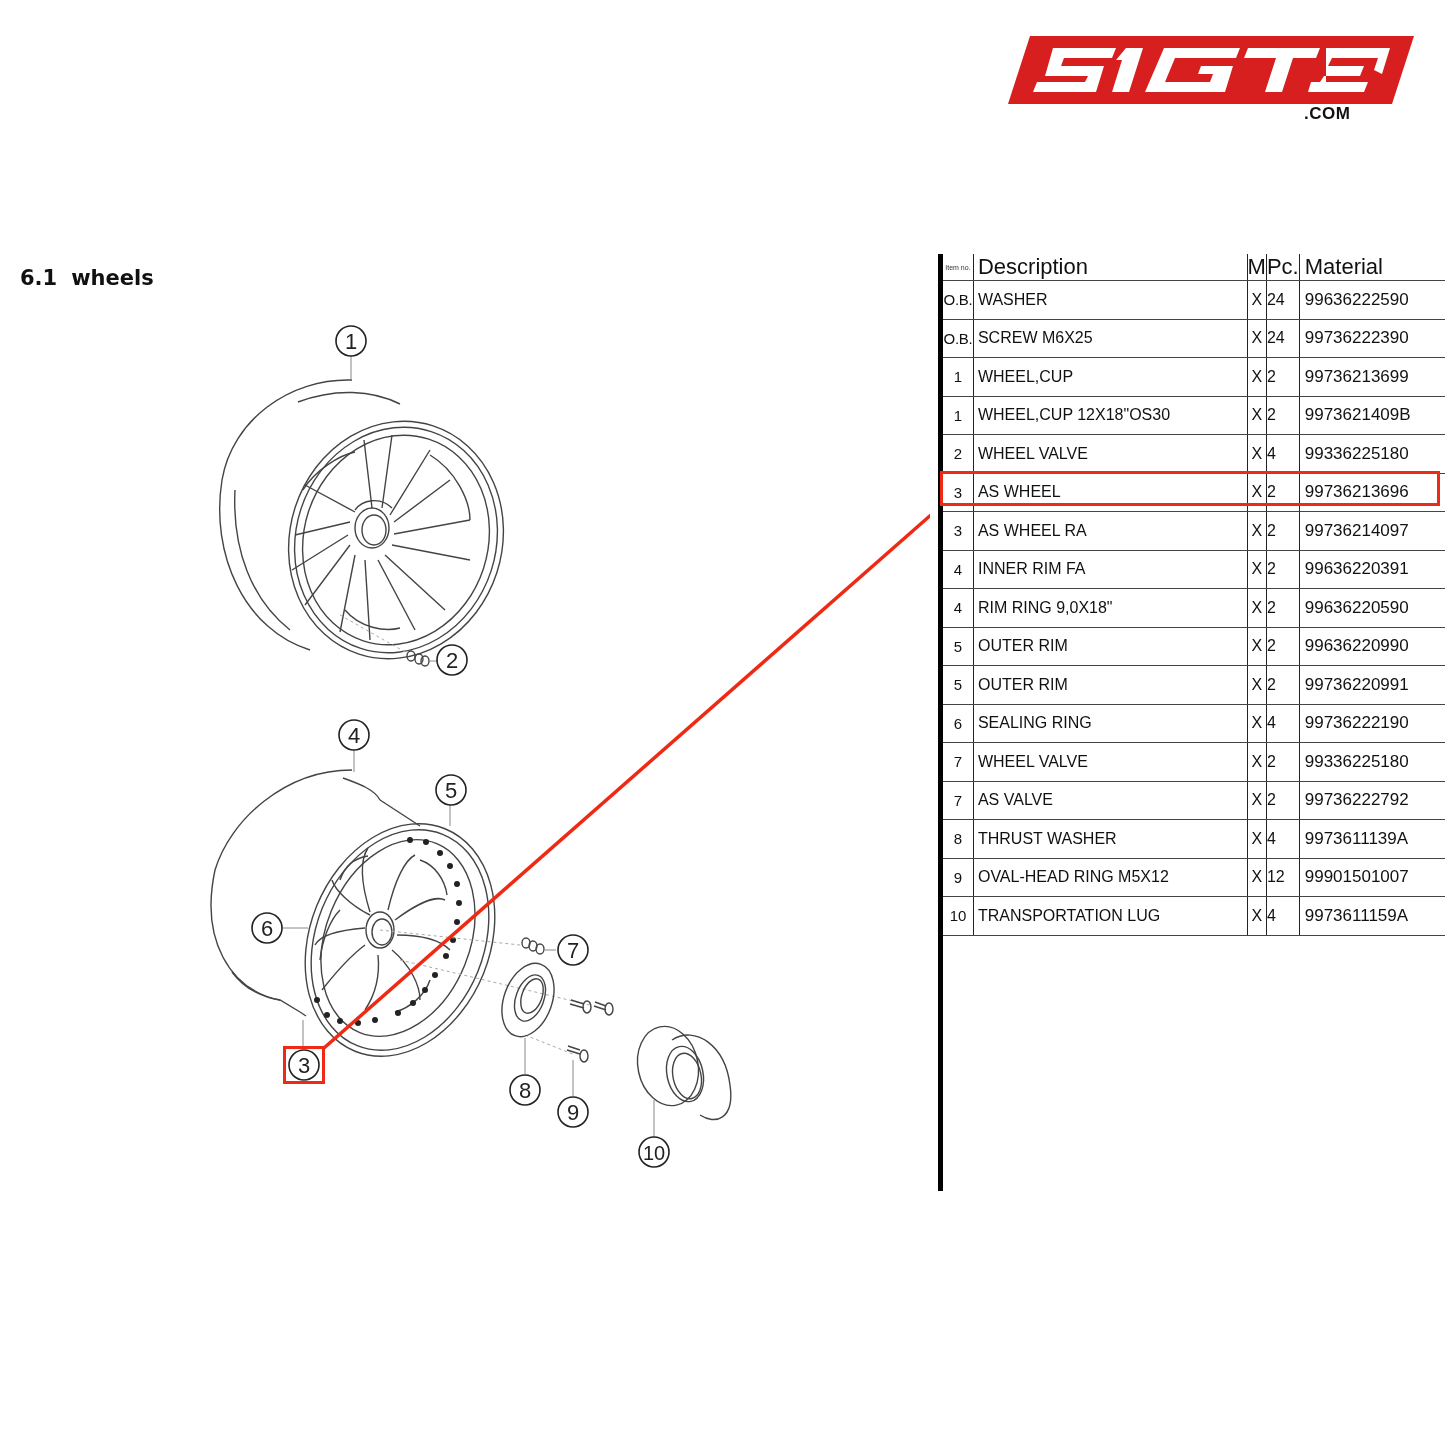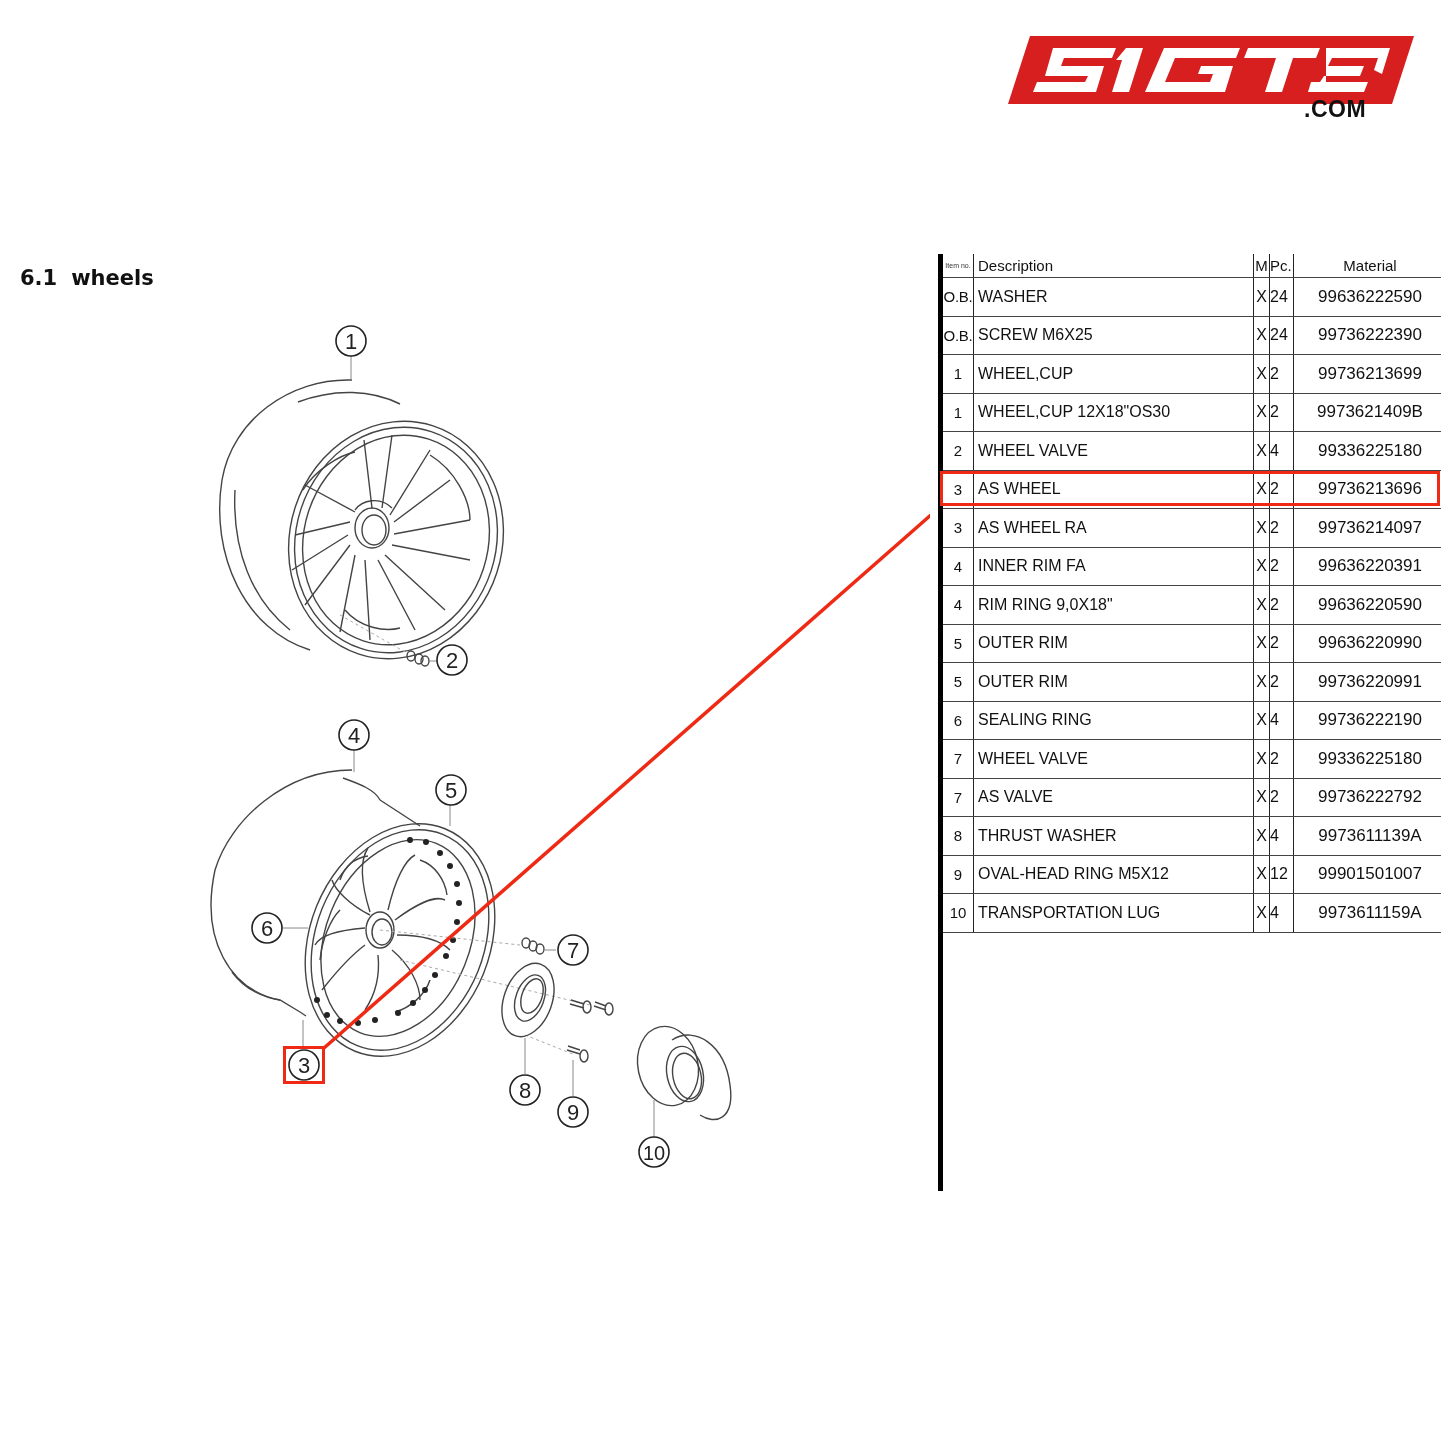--- a/index.html
+++ b/index.html
@@ -1,37 +1,37 @@
 <!DOCTYPE html>
 <html><head>
 <meta charset="utf-8">
 <style>
   html, body { margin:0; padding:0; background:#ffffff; }
   body { width:1445px; height:1445px; position:relative; overflow:hidden; font-family:"Liberation Sans", sans-serif; color:#111; }
 
   
   .logo { position:absolute; left:1008px; top:36px; width:406px; height:68px; }
-  .logo-com { position:absolute; left:1304px; top:96px; font-size:23px; font-weight:bold; color:#111; letter-spacing:0.5px; font-family:"Liberation Sans", sans-serif; }
+  .logo-com { position:absolute; left:1304px; top:104px; font-size:17px; font-weight:bold; color:#111; letter-spacing:0.5px; font-family:"Liberation Sans", sans-serif; }
 
   
   .section-title { position:absolute; left:20px; top:266px; font-size:21px; color:#111; font-family:"DejaVu Sans", sans-serif;font-weight:bold; }
   .section-title .num { margin-right:14px; }
 
   
   .diagram { position:absolute; left:0; top:300px; width:930px; height:900px; }
   .thick-bar { position:absolute; left:938px; top:254px; width:5px; height:937px; background:#000; }
   table.parts { position:absolute; left:943px; top:254px; border-collapse:collapse; font-family:"Liberation Sans", sans-serif; font-size:16px; }
   table.parts th, table.parts td { padding:0; height:37.5px; border-bottom:1.5px solid #444; vertical-align:middle; }
-  table.parts th { height:23px; font-weight:normal; text-align:left; font-size:15px; }
+  table.parts th { height:23px; font-weight:normal; text-align:left; font-size:22px; }
   table.parts .c-item { width:30px; text-align:center; border-right:1.5px solid #222; }
   table.parts th.c-item { font-size:7px; color:#333; }
   table.parts .c-desc { width:275px; padding-left:4px; border-right:1.5px solid #222; }
   table.parts .c-m { width:15px; text-align:center; border-right:1.5px solid #222; }
   table.parts .c-pc { width:23px; border-right:1.5px solid #222; }
-  table.parts .c-mat { width:142px; padding-left:5px;text-align:center; }
+  table.parts .c-mat { width:142px; padding-left:5px; }
   table.parts td.c-mat { font-size:17px; }
   table.parts td.c-item { font-size:15px; }
   table.parts td.c-item.ob { font-size:15px; text-align:center; padding-left:0; letter-spacing:-0.3px; }
 
   .highlight-row { position:absolute; left:940px; top:471px; width:500px; height:35px; border:3px solid #ee2a15; box-sizing:border-box; pointer-events:none; }
   .highlight-callout { position:absolute; left:283px; top:1046px; width:42px; height:38px; border:3px solid #ee2a15; box-sizing:border-box; pointer-events:none; }
 </style>
 </head>
 <body>
 

